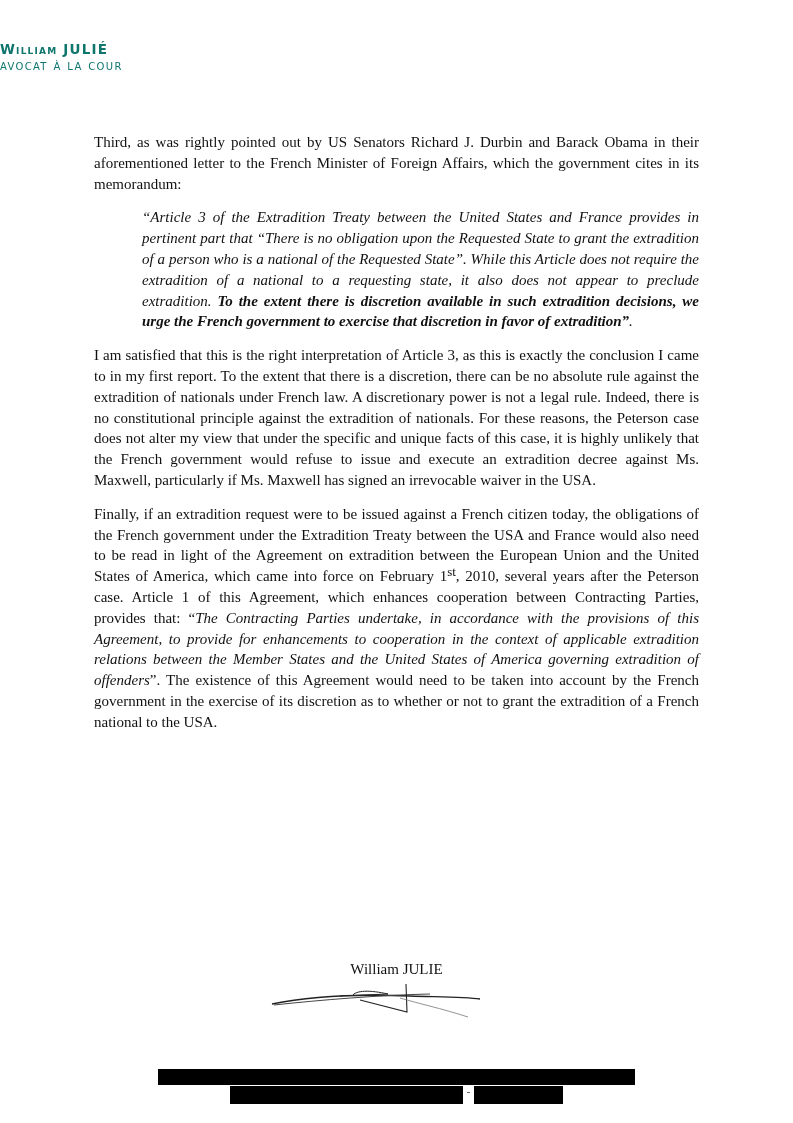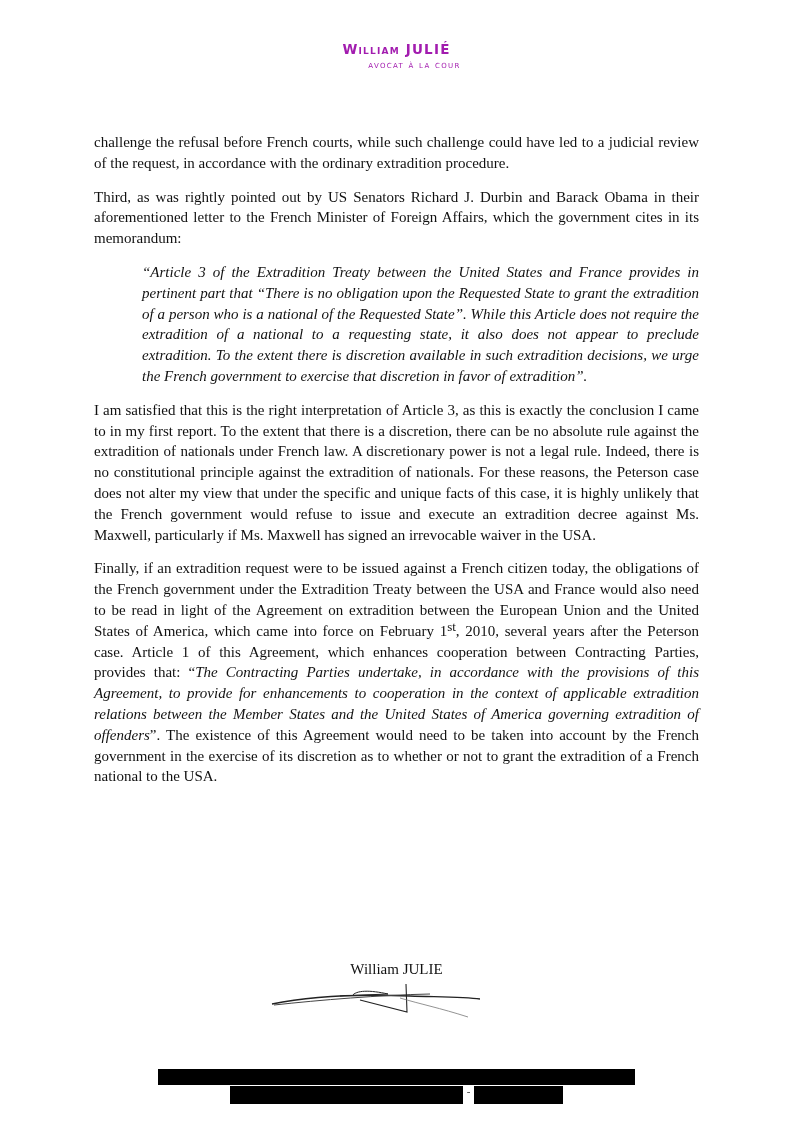--- a/index.html
+++ b/index.html
@@ -1,41 +1,40 @@
 <!DOCTYPE html>
 <html><head>
 <meta charset="utf-8">
 <style>
   html, body { margin: 0; padding: 0; background: #ffffff; }
   body { width: 793px; height: 1123px; position: relative; overflow: hidden; color: #111; }
-  .header { position: absolute; top: 40px; left: 0; width: 793px; text-align: center; color: #a21caf; font-family: "DejaVu Sans", sans-serif; }
+  .header { position: absolute; top: 40px; left: 0; width: 793px; text-align: left; color: #0f766e; font-family: "DejaVu Sans", sans-serif; }
   .header .name { font-size: 13.5px; letter-spacing: 1.2px; font-variant: small-caps; font-weight: 600; line-height: 18px; }
-  .header .sub { font-size: 10px; letter-spacing: 1.3px; font-variant: small-caps; line-height: 14px; padding-left: 36px; }
+  .header .sub { font-size: 14px; letter-spacing: 1.3px; font-variant: small-caps; line-height: 14px; }
   .content { position: absolute; left: 94px; top: 132px; width: 605px; font-family: "Liberation Serif", serif; font-size: 15px; line-height: 20.8px; }
   p { margin: 0 0 13px 0; text-align: justify; }
   .quote { margin: 0 0 13px 48px; font-style: italic; }
-  .quote b { font-weight: normal; }
+  .quote b { font-weight: bold; }
   sup { font-size: 13px; line-height: 0; vertical-align: 5px; }
   .sig-name { position: absolute; top: 961px; left: 0; width: 793px; text-align: center; font-family: "Liberation Serif", serif; font-size: 15px; }
   .sig { position: absolute; top: 982px; left: 270px; width: 212px; height: 40px; }
   .bar1 { position: absolute; top: 1069px; left: 158px; width: 477px; height: 16px; background: #000; }
   .bar2 { position: absolute; top: 1086px; left: 230px; width: 233px; height: 18px; background: #000; }
   .bar3 { position: absolute; top: 1086px; left: 474px; width: 89px; height: 18px; background: #000; }
   .pg { position: absolute; top: 1085px; left: 463px; width: 11px; text-align: center; font-family: "Liberation Serif", serif; font-size: 11px; color: #333; }
 </style>
 </head>
 <body>
 
 <div class="header">
   <div class="name">William JULIÉ</div>
   <div class="sub">avocat à la cour</div>
 </div>
 
 <div class="content">
-  <p>challenge the refusal before French courts, while such challenge could have led to a judicial review of the request, in accordance with the ordinary extradition procedure.</p>
   <p>Third, as was rightly pointed out by US Senators Richard J. Durbin and Barack Obama in their aforementioned letter to the French Minister of Foreign Affairs, which the government cites in its memorandum:</p>
   <p class="quote"><span>“Article 3 of the Extradition Treaty between the United States and France provides in pertinent part that “There is no obligation upon the Requested State to grant the extradition of a person who is a national of the Requested State”. While this Article does not require the extradition of a national to a requesting state, it also does not appear to preclude extradition. </span><b>To the extent there is discretion available in such extradition decisions, we urge the French government to exercise that discretion in favor of extradition”</b><span>.</span></p>
   <p>I am satisfied that this is the right interpretation of Article 3, as this is exactly the conclusion I came to in my first report. To the extent that there is a discretion, there can be no absolute rule against the extradition of nationals under French law. A discretionary power is not a legal rule. Indeed, there is no constitutional principle against the extradition of nationals. For these reasons, the Peterson case does not alter my view that under the specific and unique facts of this case, it is highly unlikely that the French government would refuse to issue and execute an extradition decree against Ms. Maxwell, particularly if Ms. Maxwell has signed an irrevocable waiver in the USA.</p>
   <p><span>Finally, if an extradition request were to be issued against a French citizen today, the obligations of the French government under the Extradition Treaty between the USA and France would also need to be read in light of the Agreement on extradition between the European Union and the United States of America, which came into force on February 1</span><sup>st</sup><span>, 2010, several years after the Peterson case. Article 1 of this Agreement, which enhances cooperation between Contracting Parties, provides that: “</span><i>The Contracting Parties undertake, in accordance with the provisions of this Agreement, to provide for enhancements to cooperation in the context of applicable extradition relations between the Member States and the United States of America governing extradition of offenders</i><span>”. The existence of this Agreement would need to be taken into account by the French government in the exercise of its discretion as to whether or not to grant the extradition of a French national to the USA.</span></p>
 </div>
 
 <div class="sig-name">William JULIE</div>
 
 <svg class="sig" viewBox="0 0 212 40">
   <path d="M2 22 C40 14, 90 12, 140 14 C170 15, 195 15, 210 17" stroke="#222" stroke-width="1.3" fill="none"></path>

